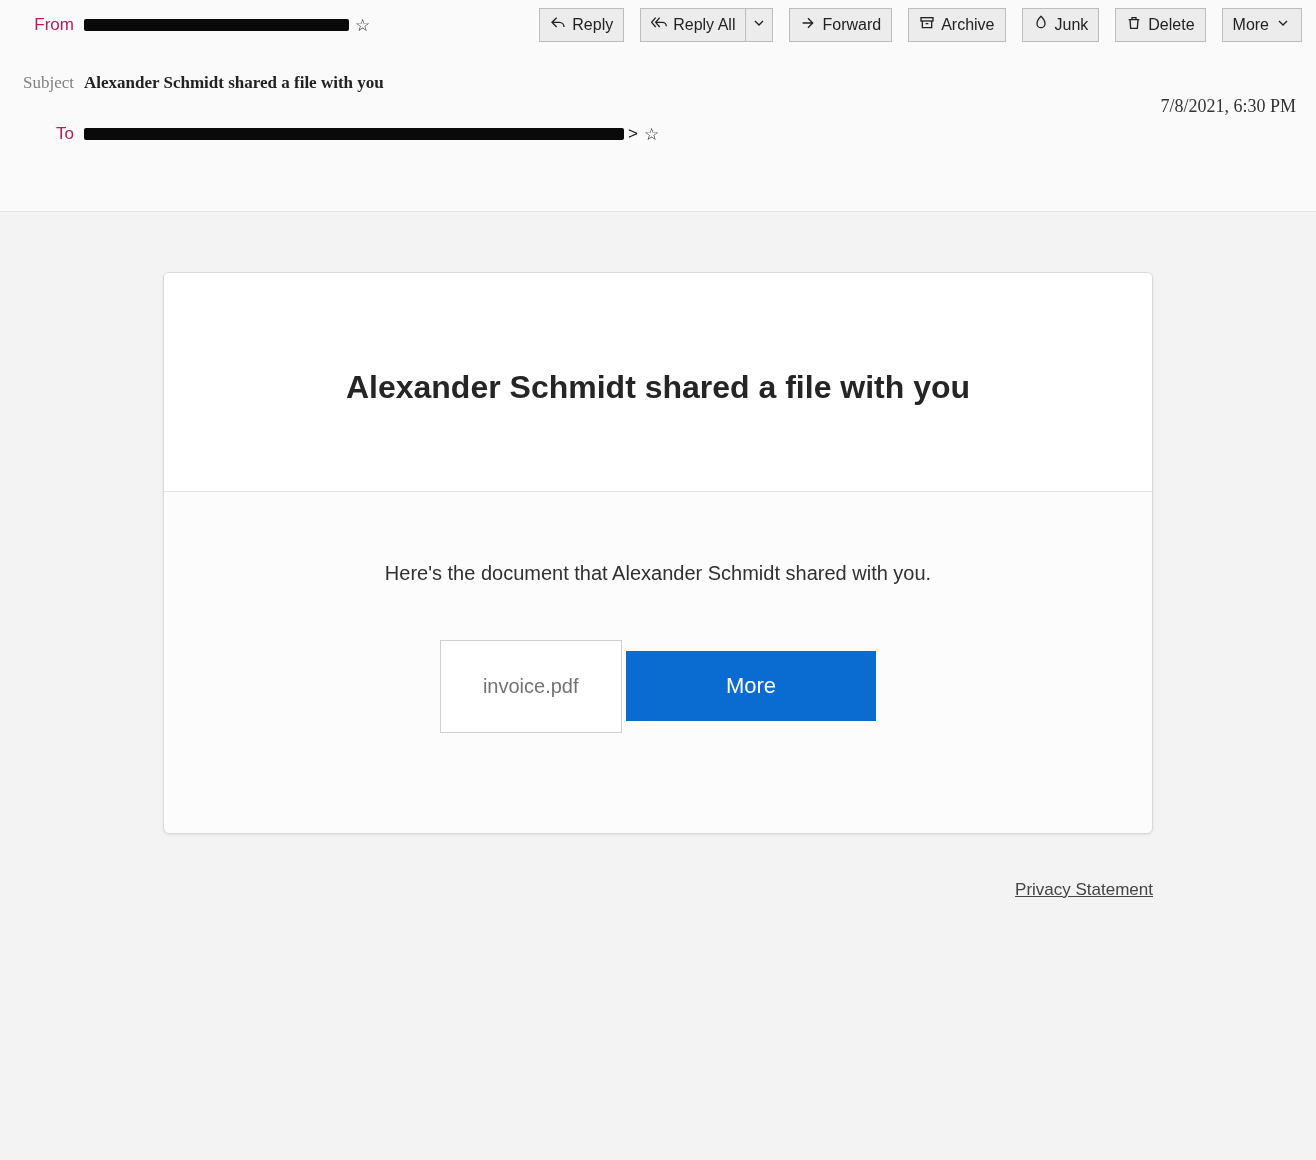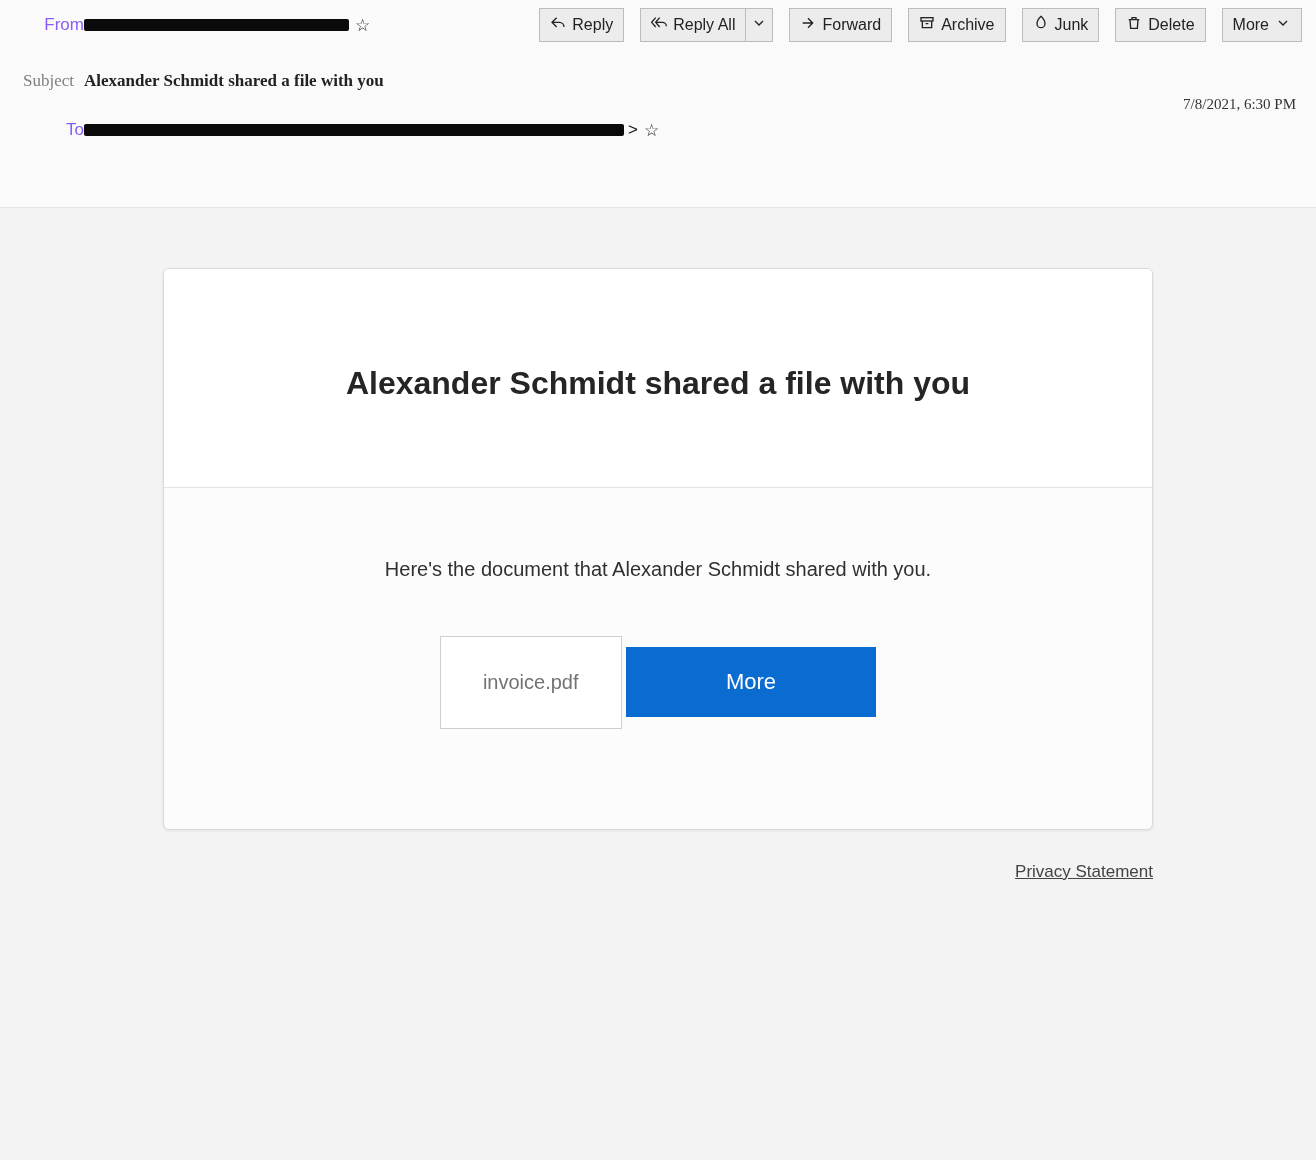--- a/index.html
+++ b/index.html
@@ -29,21 +29,22 @@
   .field-row {
     display: flex;
     align-items: center;
     margin: 2px 0;
     font-size: 17px;
     min-height: 30px;
   }
   .field-label {
     width: 70px;
     text-align: right;
-    color: #8b5cf6;
+    padding-right: 10px;
+    color: #be185d;
   }
   .field-value {
     display: flex;
     align-items: center;
     gap: 6px;
     color: #111;
   }
   .subject-value { font-weight: 600; }
   .redacted-a {
     display: inline-block;
@@ -102,21 +103,21 @@
     align-items: center;
     font-size: 17px;
     margin-top: 6px;
     font-family: Liberation Serif, serif;
   }
   .subject-row .field-label { width: 70px; text-align: right; padding-right: 10px; color:#808080; }
   .subject-row .subject-value { font-weight: 600; }
   .date-label {
     margin-left: auto;
     color: #333;
-    font-size: 15px;
+    font-size: 18px;
     padding-right: 6px;
     margin-top: 48px;
   }
 
   
   .body-pane {
     padding: 60px 50px 40px 50px;
   }
   .sharing-card {
     width: 990px;
@@ -167,21 +168,21 @@
     display: inline-block;
     background: #0a6bd0;
     color: #fff;
     font-size: 22px;
     padding: 22px 100px;
     border: none;
     cursor: pointer;
   }
   .privacy {
     width: 990px;
-    margin: 32px auto 0 auto;
+    margin: 46px auto 0 auto;
     text-align: right;
   }
   .privacy a {
     font-size: 17px;
     color: #444;
     text-decoration: underline;
     cursor: pointer;
   }
 </style>
 </head>

